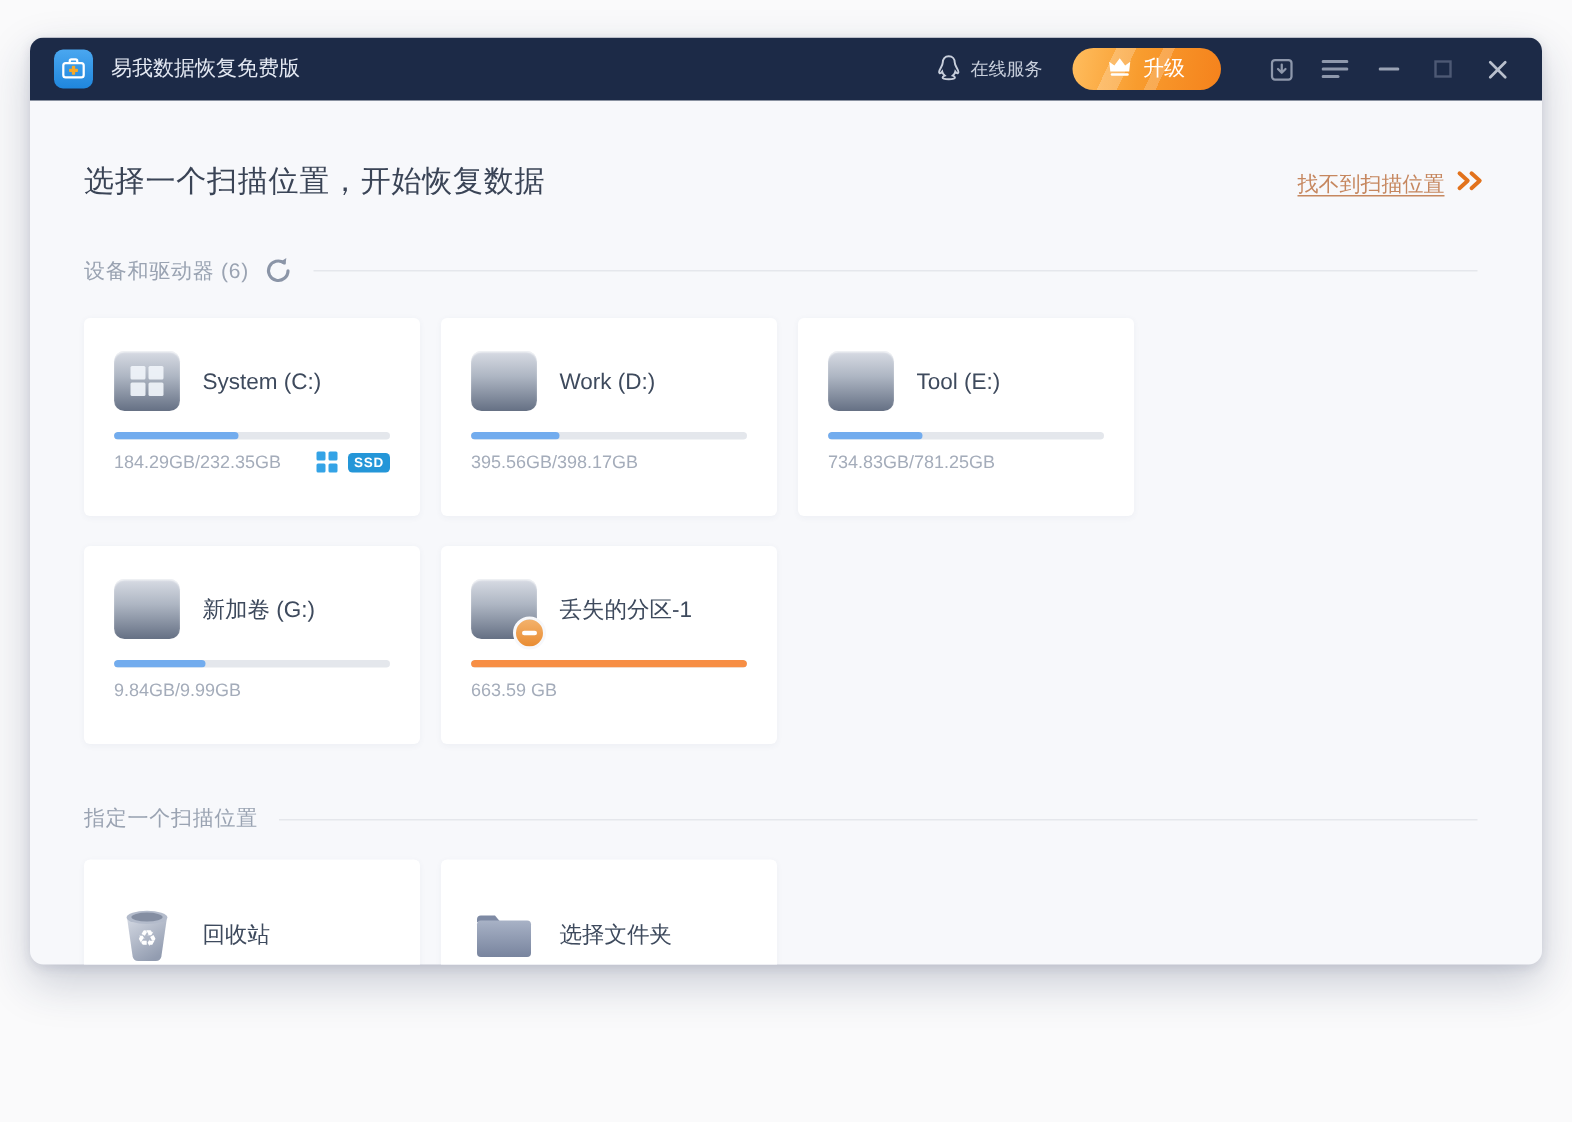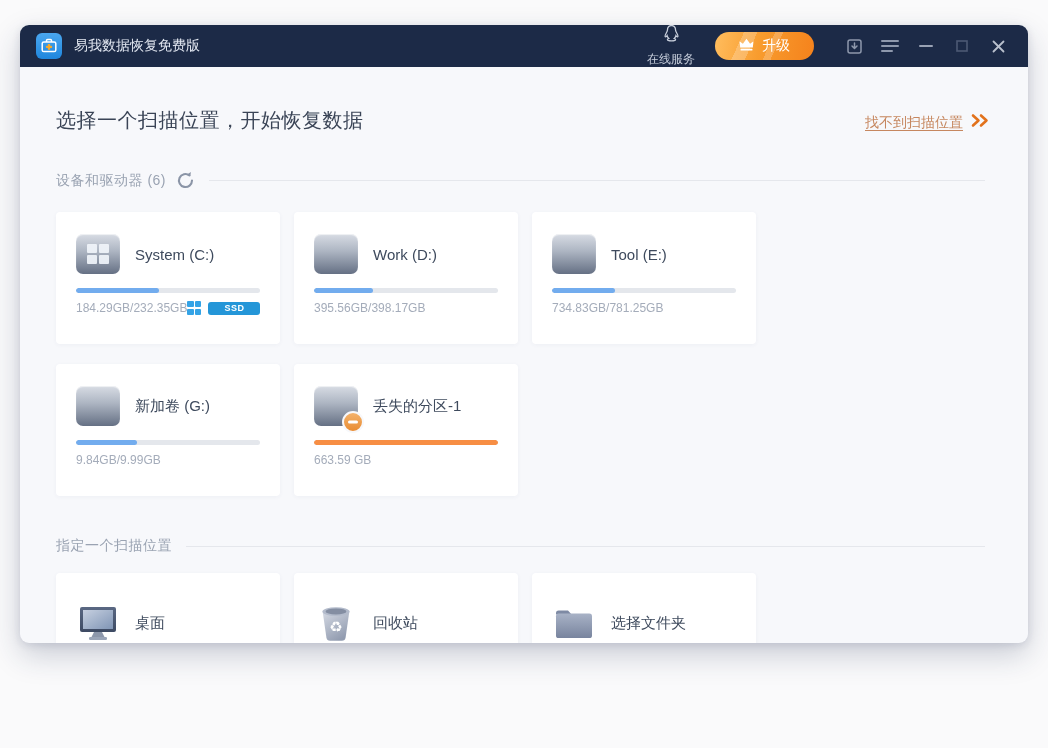--- a/index.html
+++ b/index.html
@@ -12,21 +12,21 @@
     box-shadow:0 12px 30px rgba(30,45,80,.22), 0 2px 8px rgba(30,45,80,.12);
   }
 
   
   .titlebar { height:42px; background:#1c2a47; display:flex; align-items:center; padding:0 16px; }
   .app-icon { width:26px; height:26px; border-radius:6px; flex:none;
     background:linear-gradient(180deg,#4aa7f0,#1f86dd);
     display:flex; align-items:center; justify-content:center; margin-right:12px; }
   .app-title { color:#e3e8f2; font-size:14px; }
   .tb-right { margin-left:auto; display:flex; align-items:center; }
-  .online { display:flex; align-items:center; gap:6px; color:#c8cfdc; font-size:12px; margin-right:20px; cursor:pointer;flex-direction:column; }
+  .online { display:flex; align-items:center; gap:6px; color:#c8cfdc; font-size:12px; margin-right:20px; cursor:pointer; }
   .upgrade-btn { position:relative; height:28px; padding:0 24px; border-radius:14px;
     background:linear-gradient(100deg,#ffbd5e 0%,#f89c2e 45%,#f5821c 100%);
     display:flex; align-items:center; justify-content:center; gap:8px;
     color:#fff; font-size:14px; overflow:hidden; margin-right:26px; cursor:pointer; }
   .upgrade-btn::after { content:""; position:absolute; inset:0; pointer-events:none;
     background:linear-gradient(115deg,transparent 26%,rgba(255,255,255,.22) 26%,rgba(255,255,255,.22) 38%,transparent 38%,transparent 54%,rgba(255,255,255,.2) 54%,rgba(255,255,255,.2) 61%,transparent 61%); }
   .tb-btn { width:28px; height:28px; display:flex; align-items:center; justify-content:center; margin-left:8px; cursor:pointer; }
 
   
   .heading { position:absolute; left:36px; top:82px; font-size:20px; color:#3a4456; letter-spacing:.5px; }
@@ -54,21 +54,21 @@
     width:10px; height:3px; border-radius:2px; background:#fff; }
   .drive-name { margin-left:15px; font-size:15px; color:#3e4a5d; }
   .bar { margin-top:14px; height:5px; background:#e4e7ec; border-radius:3px; overflow:hidden; }
   .bar-fill { height:100%; background:#72acee; border-radius:3px; }
   .lost .bar-fill { background:#f78e44; }
   .drive-meta { margin-top:8px; display:flex; align-items:center; font-size:12px; color:#a4acba; }
   .meta-badges { margin-left:auto; display:flex; align-items:center; gap:7px; }
   .winflag { width:14px; height:14px; display:grid; grid-template-columns:1fr 1fr; gap:1.5px; }
   .winflag span { background:#34a3e6; border-radius:1px; }
   .ssd-badge { background:#2496d8; color:#fff; font-size:9px; font-weight:bold; letter-spacing:.5px;
-    border-radius:3px; padding:2px 16px; line-height:1; }
+    border-radius:3px; padding:2px 4px; line-height:1; }
 
   .loc-card { height:100px; display:flex; align-items:center; padding:0 20px; }
   .loc-icon { width:44px; display:flex; justify-content:center; align-items:center; flex:none; position:relative; }
   .loc-label { margin-left:15px; font-size:15px; color:#3e4a5d; }
   .recycle-glyph { position:absolute; left:50%; top:58%; transform:translate(-50%,-50%);
     color:#fff; font-size:15px; line-height:1; }
 </style>
 </head>
 <body>
 
@@ -246,41 +246,20 @@
         </div>
     </div>
   </div>
 
   <div class="section-row" style="top:512px">
     <span class="section-label">指定一个扫描位置</span>
     <span class="section-divider"></span>
   </div>
 
   <div class="cards-row" style="top:548px">
-    <div class="card loc-card">
-      <div class="loc-icon">
-        <svg width="40" height="36" viewBox="0 0 40 36">
-          <defs>
-            <linearGradient id="mFrame" x1="0" y1="0" x2="0" y2="1">
-                <stop offset="0" stop-color="#5a6883"></stop>
-                <stop offset="1" stop-color="#3d4a63"></stop>
-              </linearGradient>
-            <linearGradient id="mScreen" x1="0" y1="0" x2="1" y2="1">
-                <stop offset="0" stop-color="#c6d0e0"></stop>
-                <stop offset="1" stop-color="#8095b5"></stop>
-              </linearGradient>
-          </defs>
-          <rect x="2" y="2" width="36" height="25" rx="2" fill="url(#mFrame)"></rect>
-          <rect x="5" y="5" width="30" height="19" fill="url(#mScreen)"></rect>
-          <path d="M16 27 h8 l2.5 5 h-13 Z" fill="#8c97ab"></path>
-          <rect x="11" y="32" width="18" height="3" rx="1.2" fill="#9aa5b8"></rect>
-        </svg>
-      </div>
-      <div class="loc-label">桌面</div>
-    </div>
 
     <div class="card loc-card">
       <div class="loc-icon">
         <svg width="38" height="40" viewBox="0 0 38 40">
           <defs>
             <linearGradient id="binG" x1="0" y1="0" x2="0.6" y2="1">
                 <stop offset="0" stop-color="#d3d8e2"></stop>
                 <stop offset="1" stop-color="#929cb0"></stop>
               </linearGradient>
           </defs>

